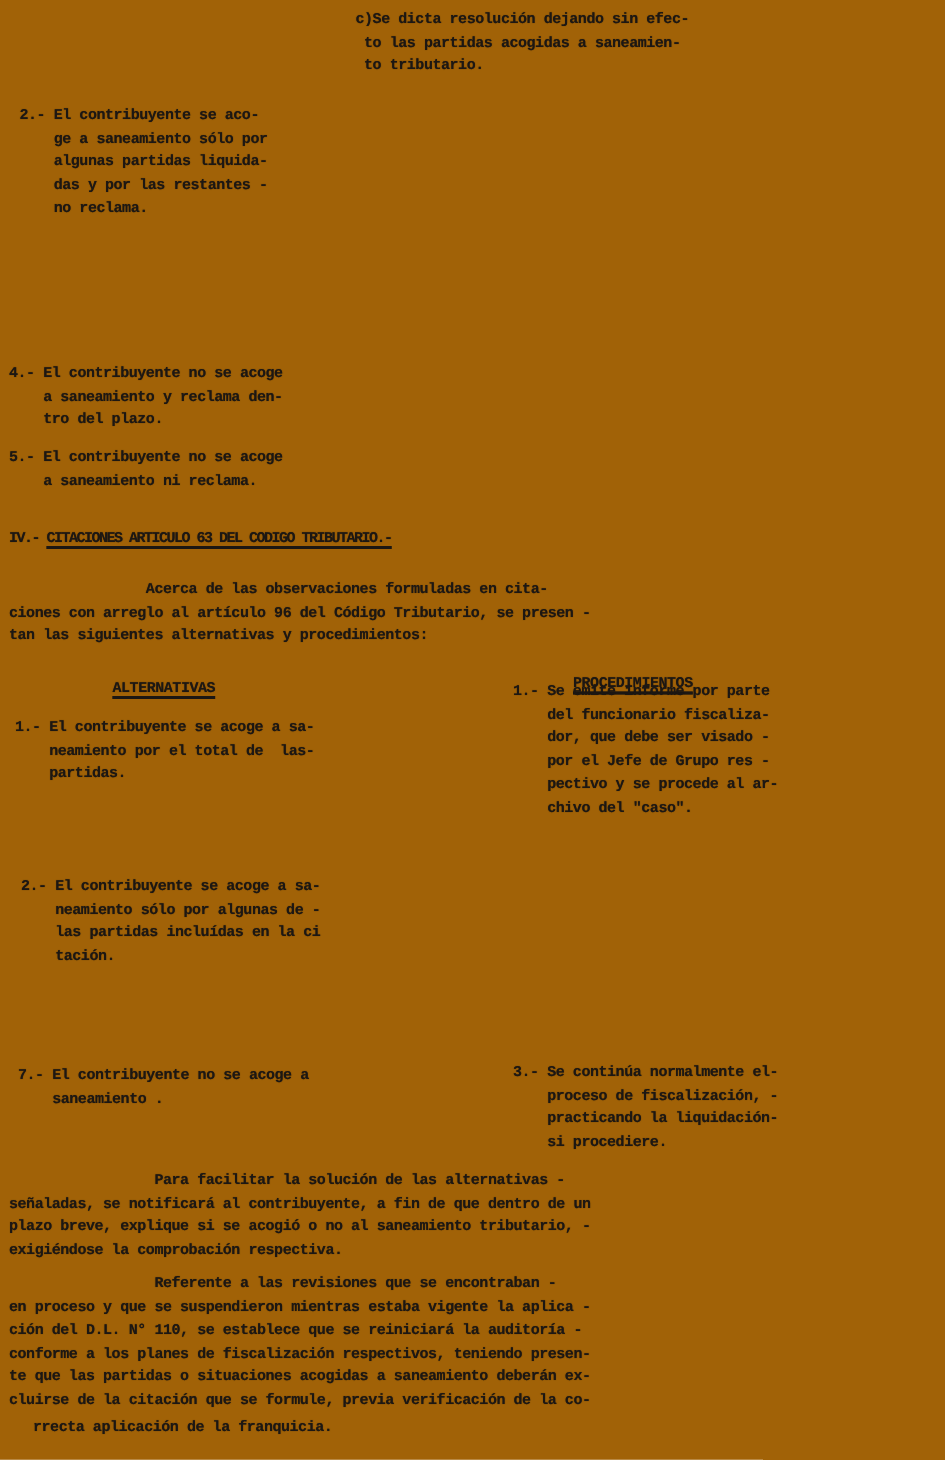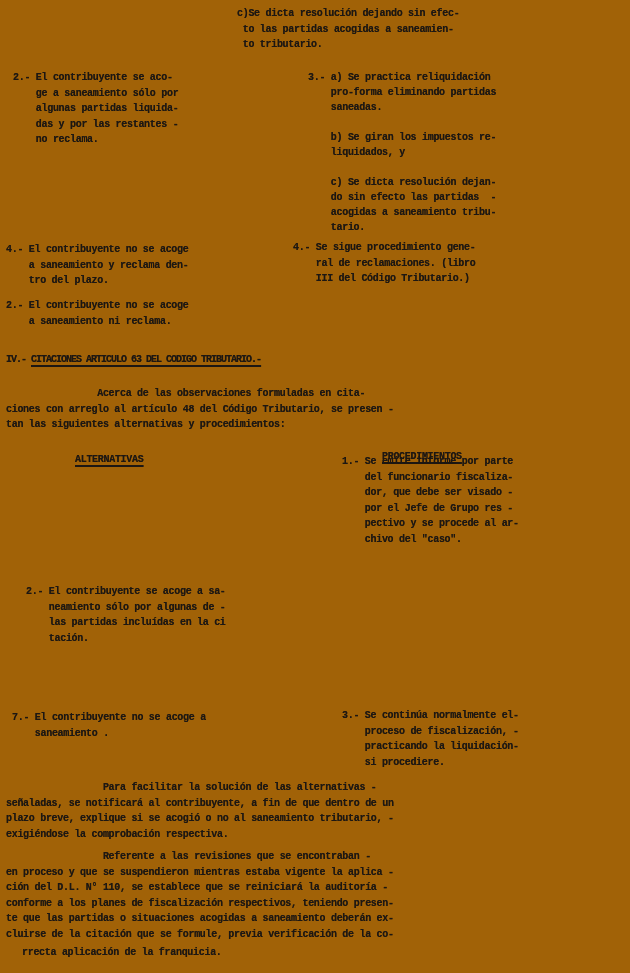--- a/index.html
+++ b/index.html
@@ -38,59 +38,48 @@
 
   <pre class="blk" style="left:237px; top:6px">c)Se dicta resolución dejando sin efec-
  to las partidas acogidas a saneamien-
  to tributario.</pre>
 
   <pre class="blk" style="left:13px; top:70px">2.- El contribuyente se aco-
     ge a saneamiento sólo por
     algunas partidas liquida-
     das y por las restantes -
     no reclama.</pre>
-  <pre class="blk lh15" style="left:308px; top:70px">3.- a) Se practica reliquidación
-    pro-forma eliminando partidas
-    saneadas.
-
-    b) Se giran los impuestos re-
-    liquidados, y
-
-    c) Se dicta resolución dejan-
-    do sin efecto las partidas  -
-    acogidas a saneamiento tribu-
-    tario.</pre>
 
   <pre class="blk" style="left:6px; top:242px">4.- El contribuyente no se acoge
     a saneamiento y reclama den-
     tro del plazo.</pre>
-  <pre class="blk" style="left:293px; top:240px">4.- Se sigue procedimiento gene-
-    ral de reclamaciones. (libro
-    III del Código Tributario.)</pre>
 
-  <pre class="blk" style="left:6px; top:298px">2.- El contribuyente no se acoge
+  <pre class="blk" style="left:6px; top:298px">5.- El contribuyente no se acoge
     a saneamiento ni reclama.</pre>
 
   <div class="blk heading" style="left:6px; top:352px"><span>IV.- </span><span class="underline">CITACIONES ARTICULO 63 DEL CODIGO TRIBUTARIO.-</span></div>
 
   <pre class="blk" style="left:6px; top:386px">                Acerca de las observaciones formuladas en cita-
-ciones con arreglo al artículo 48 del Código Tributario, se presen -
+ciones con arreglo al artículo 96 del Código Tributario, se presen -
 tan las siguientes alternativas y procedimientos:</pre>
 
   <div class="blk underline" style="left:75px; top:452px">ALTERNATIVAS</div>
   <div class="blk underline" style="left:382px; top:449px">PROCEDIMIENTOS</div>
 
+  <pre class="blk" style="left:10px; top:478px">1.- El contribuyente se acoge a sa-
+    neamiento por el total de  las-
+    partidas.</pre>
   <pre class="blk" style="left:342px; top:454px">1.- Se emite informe por parte
     del funcionario fiscaliza-
     dor, que debe ser visado -
     por el Jefe de Grupo res -
     pectivo y se procede al ar-
     chivo del "caso".</pre>
 
-  <pre class="blk" style="left:26px; top:584px">2.- El contribuyente se acoge a sa-
+  <pre class="blk" style="left:14px; top:584px">2.- El contribuyente se acoge a sa-
     neamiento sólo por algunas de -
     las partidas incluídas en la ci
     tación.</pre>
 
   <pre class="blk" style="left:12px; top:710px">7.- El contribuyente no se acoge a
     saneamiento .</pre>
   <pre class="blk" style="left:342px; top:708px">3.- Se continúa normalmente el-
     proceso de fiscalización, -
     practicando la liquidación-
     si procediere.</pre>

